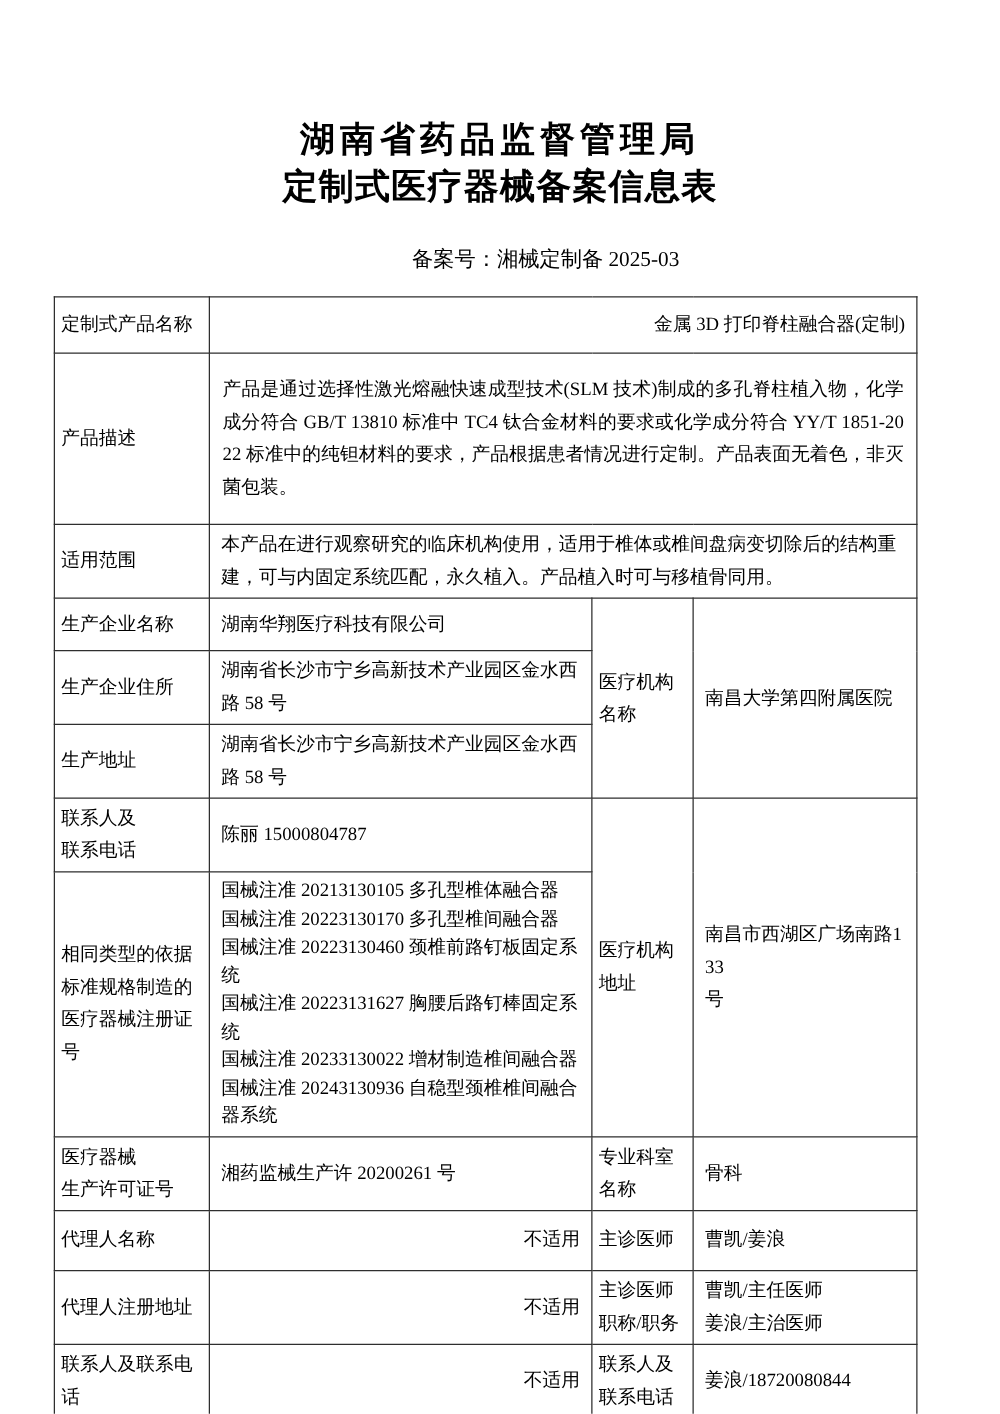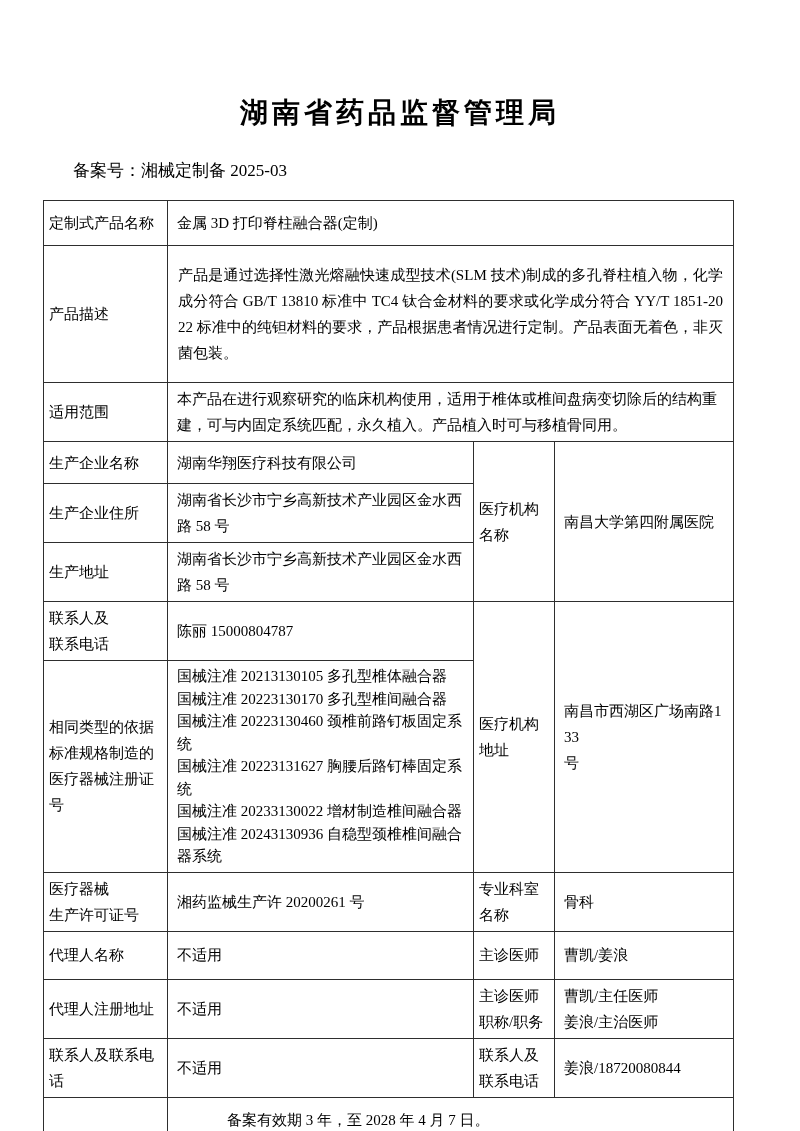--- a/index.html
+++ b/index.html
@@ -17,49 +17,51 @@
     font-weight: bold;
     font-size: 28px;
     line-height: 37px;
   }
   .doc-title .line1 { letter-spacing: 4px; }
   .doc-title .line2 { letter-spacing: 1px; }
   .record-no {
     margin: 28px 0 0 73px;
     font-size: 17px;
     line-height: 24px;
+    text-align: center;
   }
   table.info-table {
     border-collapse: collapse;
     table-layout: fixed;
     width: 690px;
     margin: 17px 0 0 43px;
   }
   td {
     border: 1px solid #2e2e2e;
     font-size: 15px;
     line-height: 26px;
     vertical-align: middle;
     padding: 3px 9px;
     word-break: break-all;
   }
   td.label {
     padding: 3px 5px;
   }
   .pre { white-space: pre-line; }
-  .center { text-align: left; }
+  .center { text-align: right; }
   td.reglist { line-height: 22.5px; padding: 4px 9px; }
   td.desc { padding: 16px 10px; text-align: justify; }
   .ru-line1 { text-align: left; padding-left: 50px; margin-top: 6px; }
 </style>
 </head>
 <body>
 
 <div class="doc-title">
   <div class="line1">湖南省药品监督管理局</div>
+  <div class="line2">定制式医疗器械备案信息表</div>
 </div>
 
 <div class="record-no"><span>备案号：</span><span>湘械定制备 2025-03</span></div>
 
 <table class="info-table">
   <colgroup>
     <col style="width:124px">
       <col style="width:306px">
       <col style="width:81px">
       <col style="width:179px">

